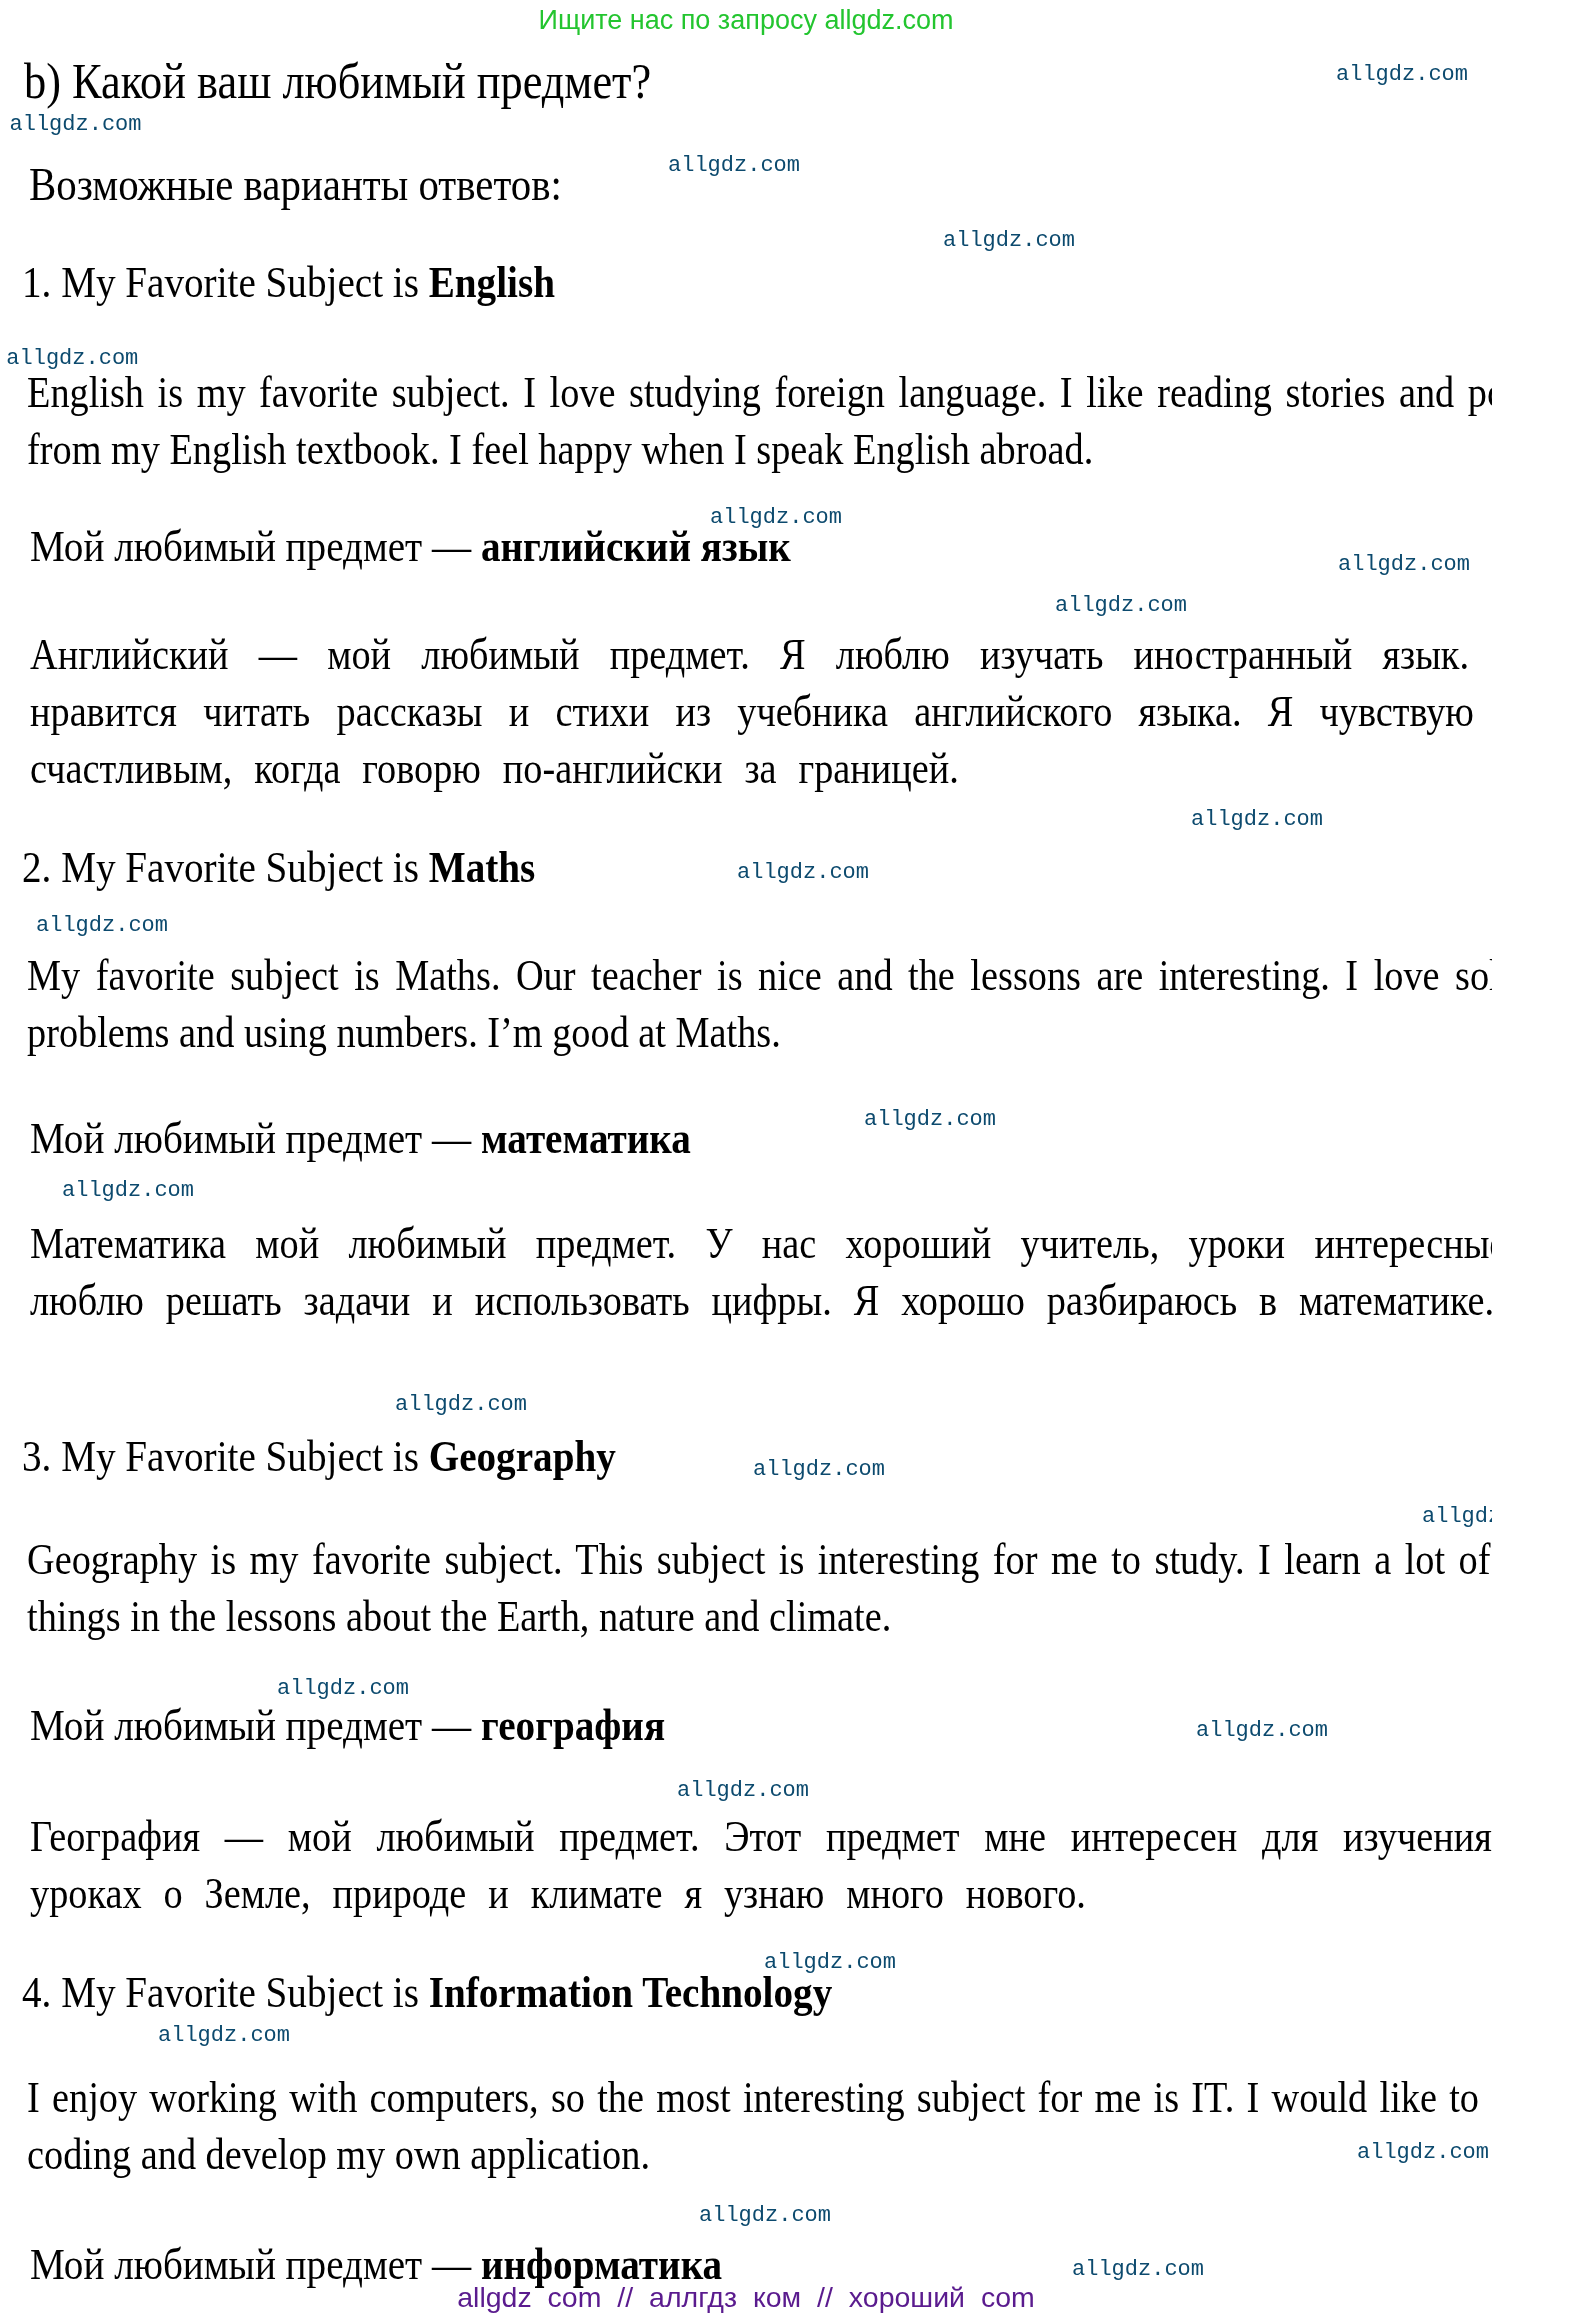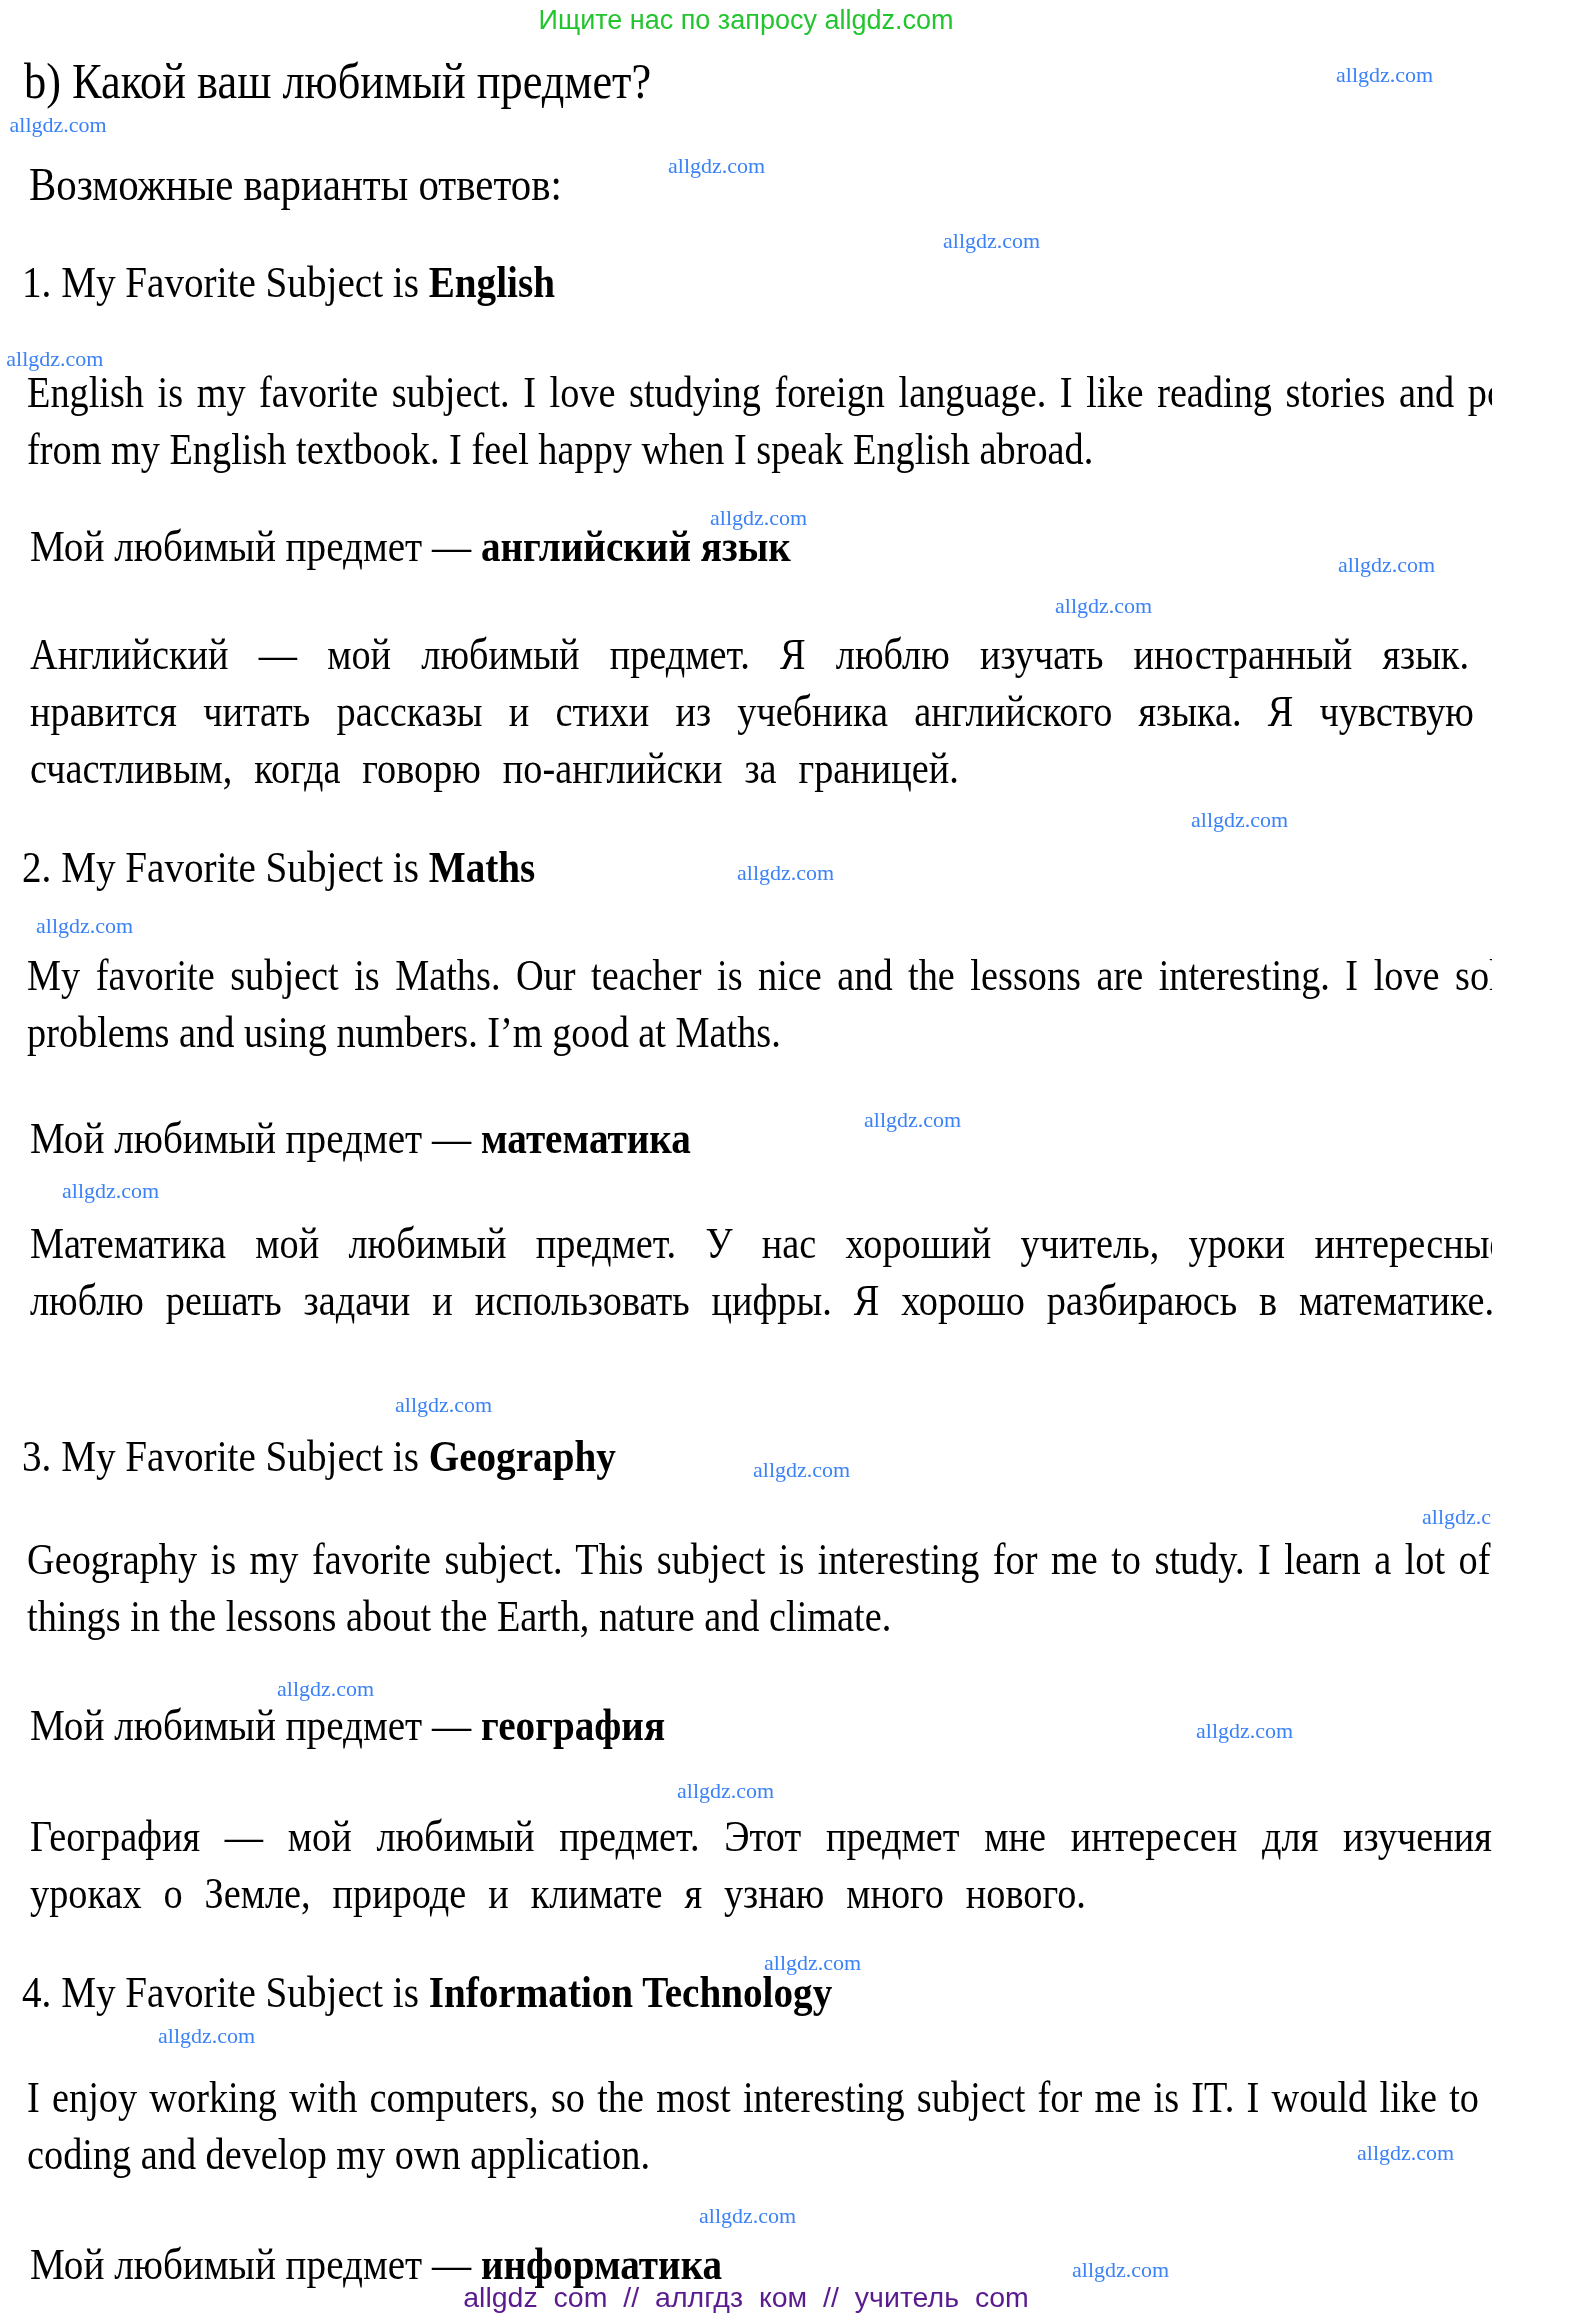--- a/index.html
+++ b/index.html
@@ -16,23 +16,23 @@
     position: absolute;
     top: 4.7px; left: 0; width: 100%;
     text-align: center;
     font-family: "Liberation Sans", sans-serif;
     font-size: 27px;
     color: #23c52f;
     white-space: nowrap;
   }
   .wm {
     position: absolute;
-    font-family: Liberation Serif, serif;
+    font-family: Liberation Mono, monospace;
     font-size: 22px;
-    color: #3b82f6;
+    color: #0c4a6e;
     white-space: nowrap;
   }
   .cond {
     transform: scaleX(0.87);
     transform-origin: 0 0;
   }
   .question {
     position: absolute;
     left: 24px; top: 52px;
     font-size: 51px;
@@ -116,16 +116,16 @@
 
   <div class="sec-title cond" style="left:22px; top:1430px;"><span>3. My Favorite Subject is </span><span class="subj">Geography</span></div>
   <div class="para cond" style="left:27px; top:1531px;">Geography is my favorite subject. This subject is interesting for me to study. I learn a lot of new things in the lessons about the Earth, nature and climate.</div>
   <div class="sec-title cond" style="left:30px; top:1699px;"><span>Мой любимый предмет — </span><span class="subj">география</span></div>
   <div class="para para-ru cond" style="left:30px; top:1808px;">География — мой любимый предмет. Этот предмет мне интересен для изучения. На уроках о Земле, природе и климате я узнаю много нового.</div>
 
   <div class="sec-title cond" style="left:22px; top:1966px;"><span>4. My Favorite Subject is </span><span class="subj">Information Technology</span></div>
   <div class="para cond" style="left:27px; top:2069px;">I enjoy working with computers, so the most interesting subject for me is IT. I would like to learn coding and develop my own application.</div>
   <div class="sec-title cond" style="left:30px; top:2238px;"><span>Мой любимый предмет — </span><span class="subj">информатика</span></div>
 
-  <div class="footer-line">allgdz com // аллгдз ком // учитель com</div>
+  <div class="footer-line">allgdz com // аллгдз ком // хороший com</div>
 
 </div>
 
 
 </body></html>

